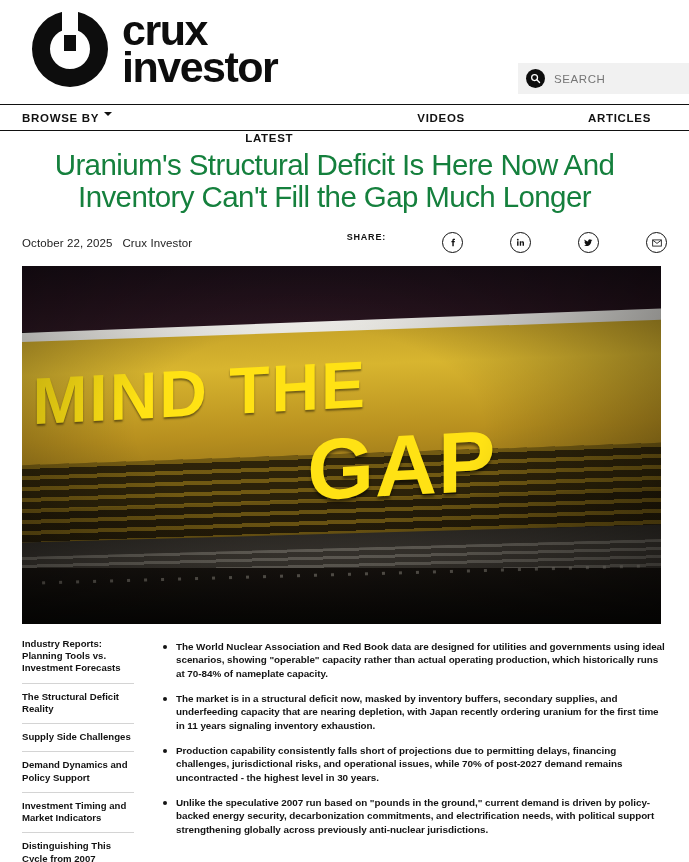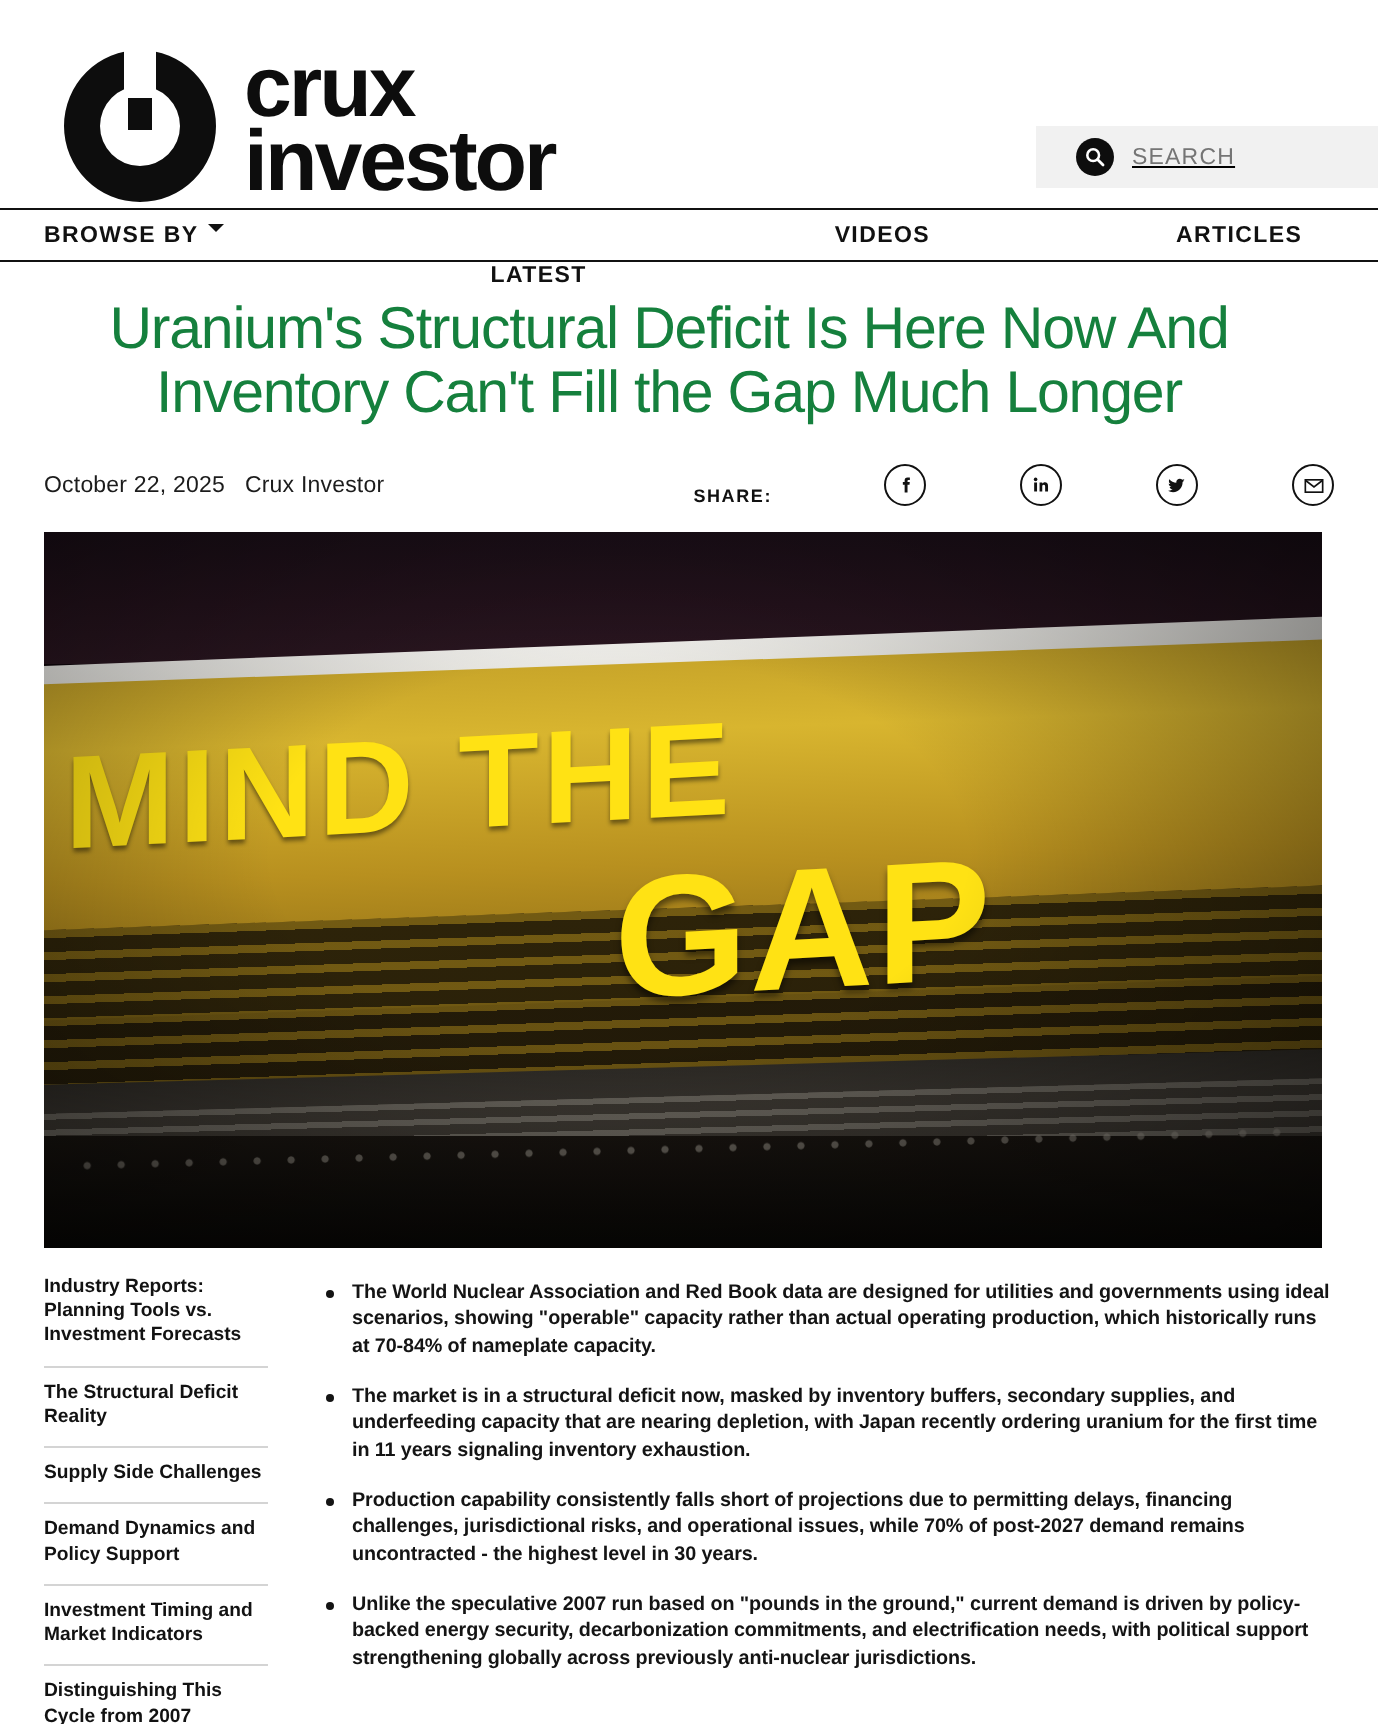--- a/index.html
+++ b/index.html
@@ -11,21 +11,21 @@
     overflow: hidden;
   }
   .page { position: relative; width: 689px; height: 862px; background:#fff; }
 
   
   .header {
     position: relative;
     height: 104px;
     background: #ffffff;
     display: flex;
-    align-items: flex-end;
+    align-items: flex-start;
   }
   .logo-wrap {
     display: flex;
     align-items: center;
     padding-left: 22px;
     padding-top: 8px;
   }
   .logo-mark {
     width: 96px; height: 82px;
     display: flex; align-items: center; justify-content: center;
@@ -41,22 +41,21 @@
   .logo-text .l1 { font-size: 43px; display:block; }
   .logo-text .l2 { font-size: 43px; display:block; }
 
   .search-box {
     position: absolute;
     right: 0px; top: 63px;
     width: 171px; height: 31px;
     background: #f1f1f1;
     display: flex;
     align-items: center;
-    padding-left: 20px;
-    text-decoration: underline;
+    padding-left: 8px;
   }
   .search-ico {
     width: 19px; height: 19px;
     border-radius: 50%;
     background: #0d0d0d;
     display:flex; align-items:center; justify-content:center;
     flex: 0 0 auto;
   }
   .search-ico svg { display:block; }
   .search-input {
@@ -119,21 +118,21 @@
   }
   .meta-author {
     font-size: 11.5px;
     color: #1c1c1c;
     margin-left: 10px;
     letter-spacing: 0.1px;
   }
   .share-wrap {
     margin-left: auto;
     display: flex;
-    align-items: flex-end;
+    align-items: flex-start;
     gap: 40px;
   }
   .share-label {
     font-size: 9px;
     font-weight: 700;
     letter-spacing: 0.8px;
     color: #111;
     margin-right: 9px;
   }
   .share-btn {

